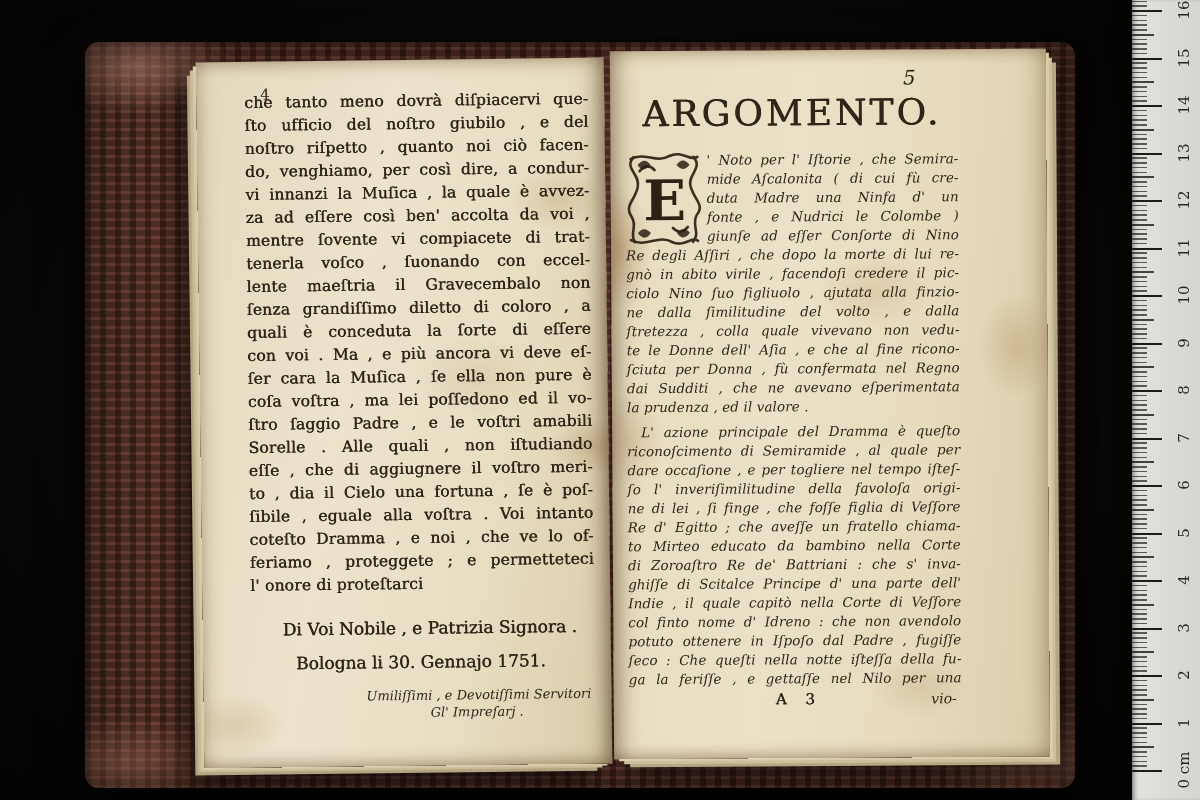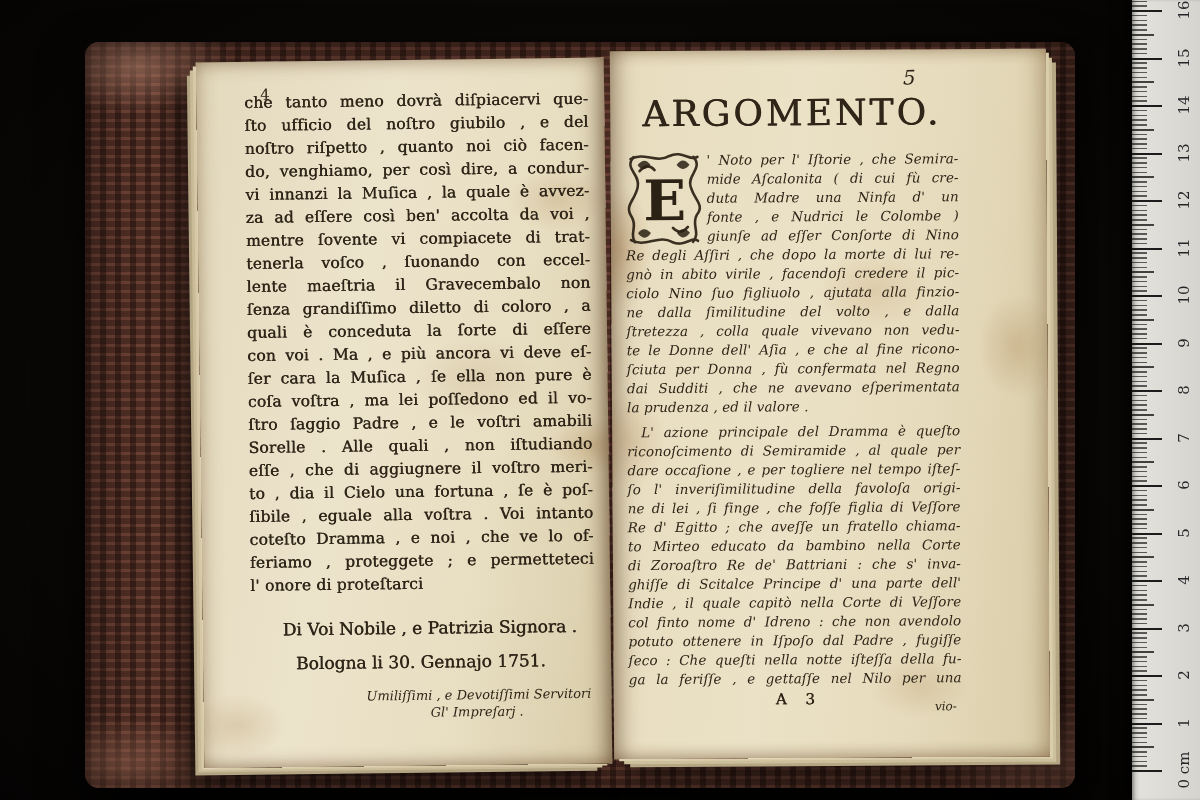--- a/index.html
+++ b/index.html
@@ -73,21 +73,21 @@
     font-style:italic;font-size:13.5px;height:19px;line-height:19px;letter-spacing:.1px;}
   .para1{margin-top:14px;}
   .para1-head{padding-left:81px;min-height:95px;}
   .para1-rest .line:last-child{text-align-last:left;}
   .para2{margin-top:6px;}
   .para2 .line:first-child{padding-left:14px;}
   .dropcap{position:absolute;left:0;top:2px;width:76px;height:92px;}
   .footer-row{position:relative;margin-top:2px;height:22px;}
   .sigmark{position:absolute;left:0;width:100%;text-align:center;font-size:15px;
     word-spacing:14px;text-shadow:.4px 0 0 currentColor;}
-  .catchword{position:absolute;right:5px;top:10px;font-style:italic;font-size:12px;}
+  .catchword{position:absolute;right:5px;top:1px;font-style:italic;font-size:14px;}
   
   .ruler{position:absolute;left:1132px;top:0;width:68px;height:800px;background:
     linear-gradient(90deg,#c9c8c2 0,#e2e1db 8px,var(--ruler) 30px,#d5d4ce 100%);
     box-shadow:-6px 0 12px rgba(0,0,0,.7), inset 3px 0 4px -2px rgba(0,0,0,.45);}
   .tick{position:absolute;left:0;height:2px;background:rgba(25,25,25,.8);}
   .tick.cm{width:30px;height:2px;background:#1c1c1c;}
   .tick.half{width:22px;}
   .tick.mm{width:15px;height:1.5px;background:rgba(30,30,30,.7);}
   .rlabel{position:absolute;left:30px;width:44px;height:18px;line-height:18px;
     transform:rotate(-90deg);text-align:center;font-size:15px;color:#26262a;

